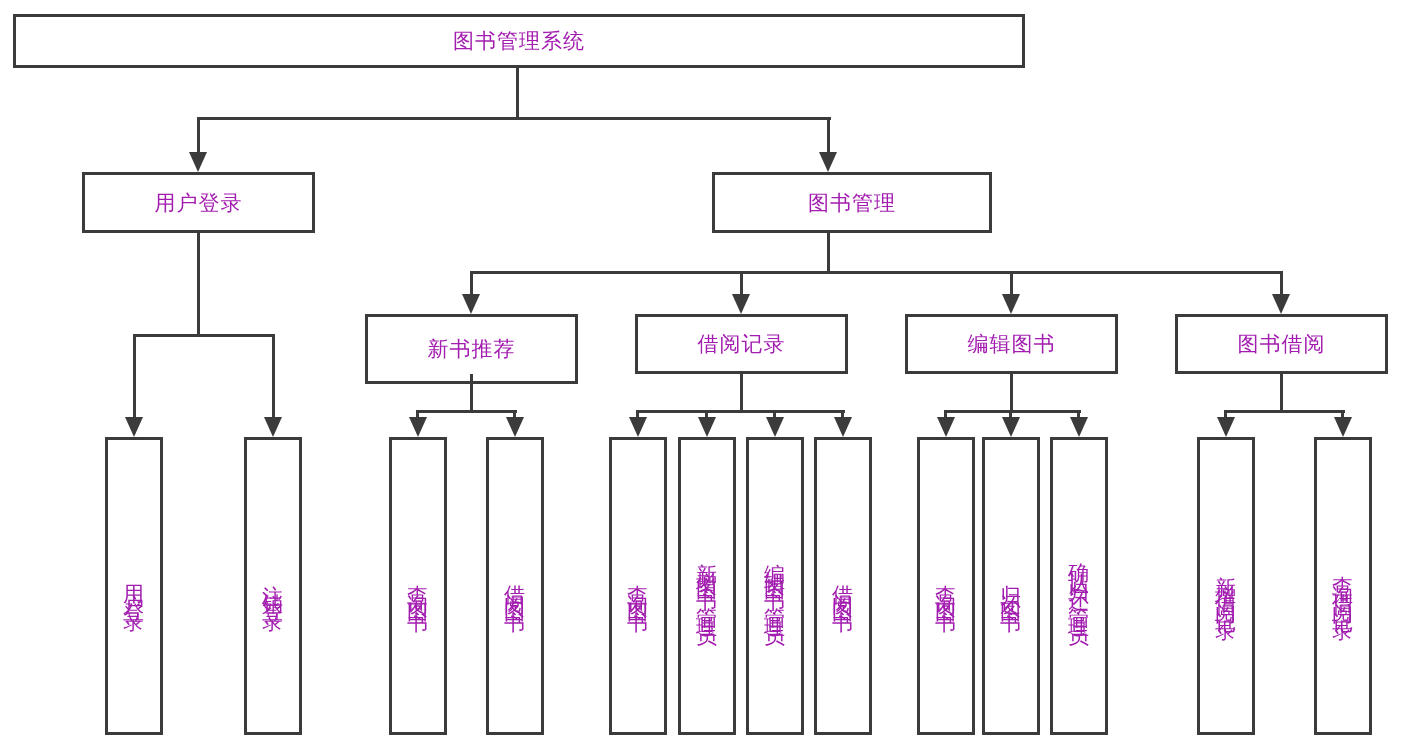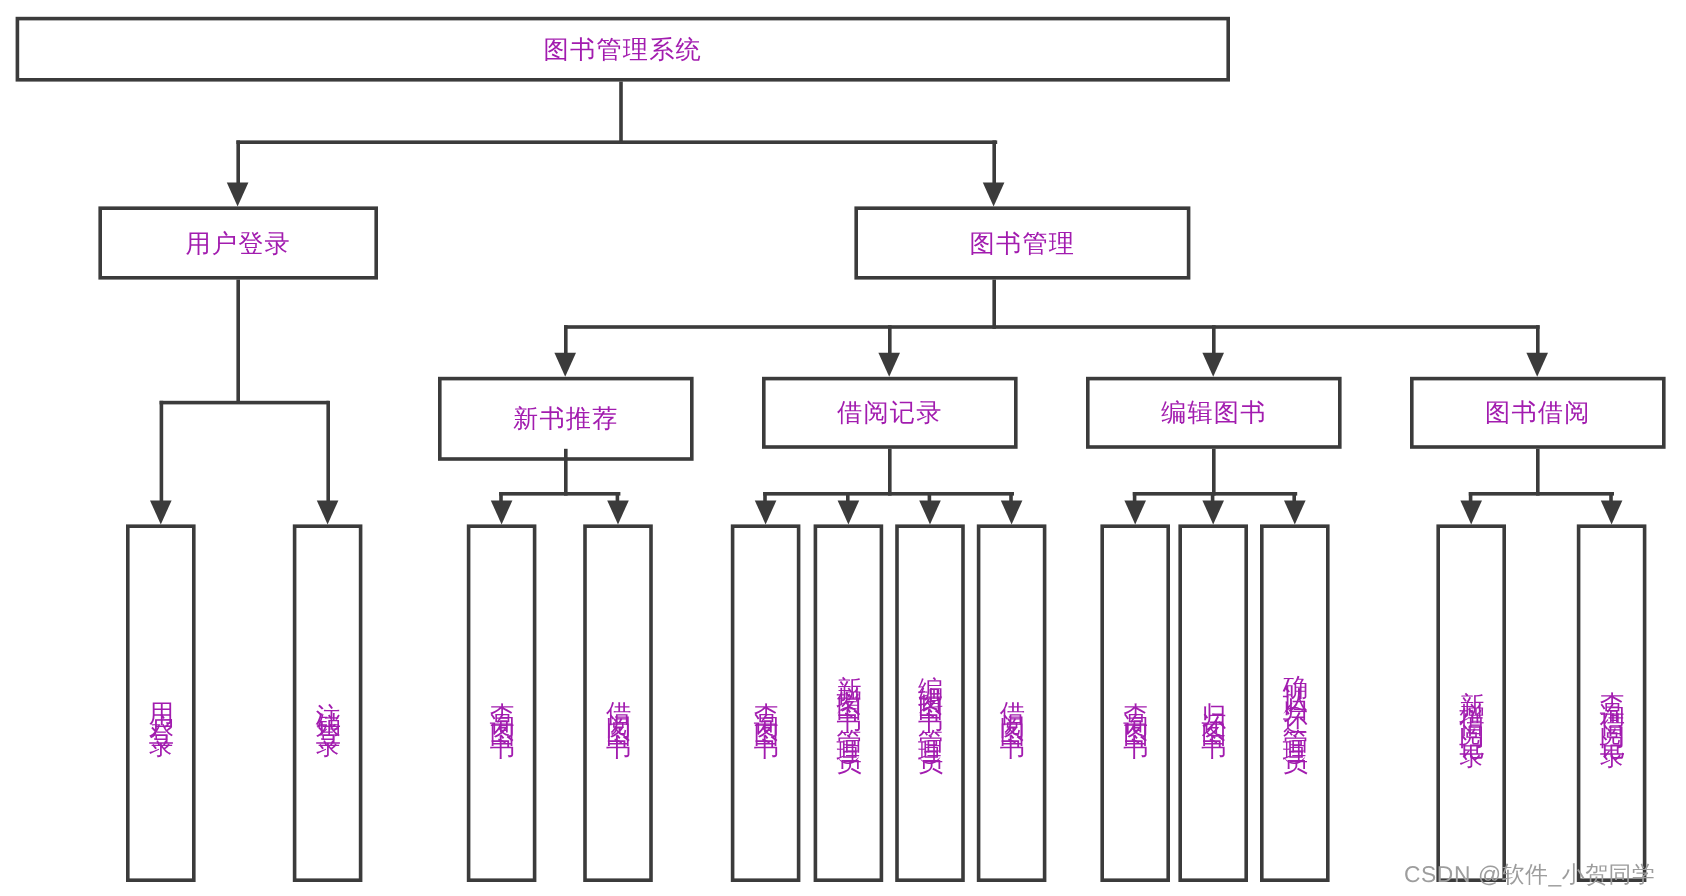--- a/index.html
+++ b/index.html
@@ -168,15 +168,14 @@
   <div class="line" style="left:1077px;top:410px;width:3px;height:9px"></div>
   <div class="ahead" style="left:1070px;top:417px"></div>
 
   <div class="line" style="left:1280px;top:374px;width:3px;height:39px"></div>
   <div class="line" style="left:1224px;top:410px;width:121px;height:3px"></div>
   <div class="line" style="left:1224px;top:410px;width:3px;height:9px"></div>
   <div class="ahead" style="left:1217px;top:417px"></div>
   <div class="line" style="left:1341px;top:410px;width:3px;height:9px"></div>
   <div class="ahead" style="left:1334px;top:417px"></div>
 
-  <div id="watermark">CSDN @软件_小贺同学</div>
 
 </div>
 
 </body></html>

